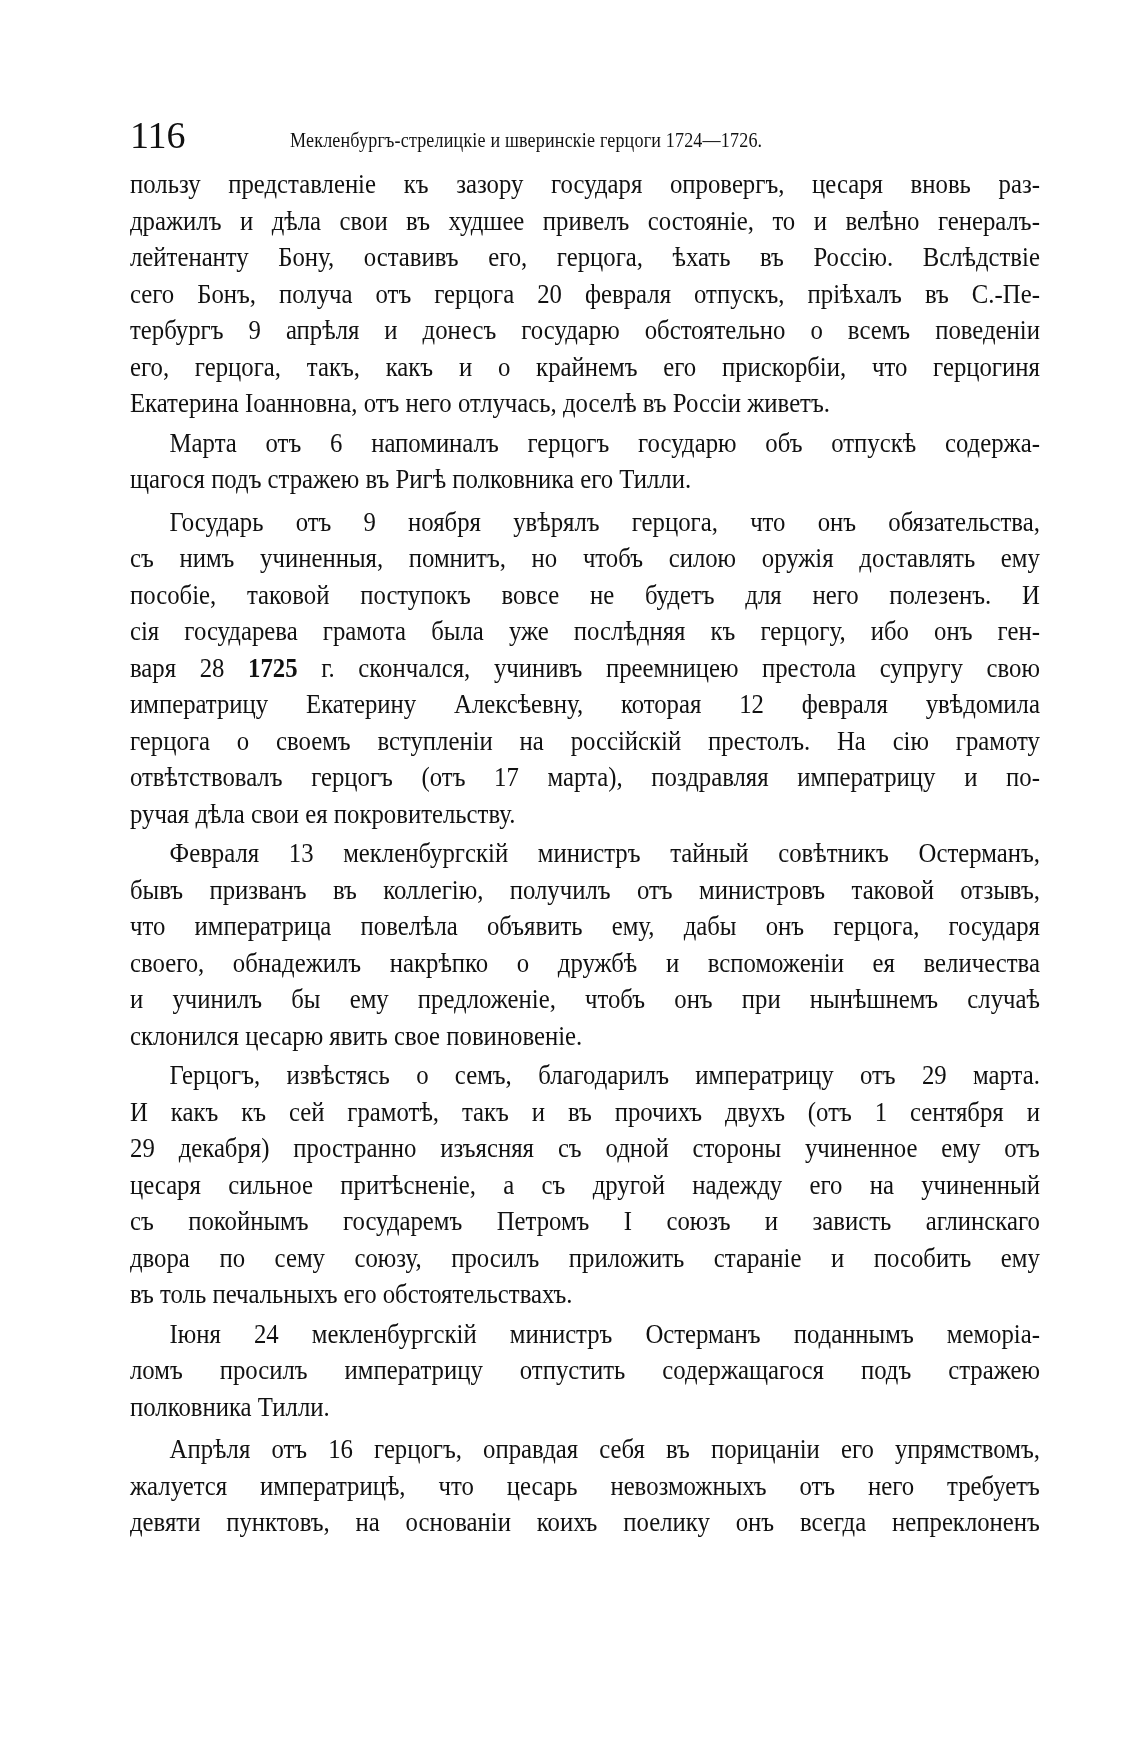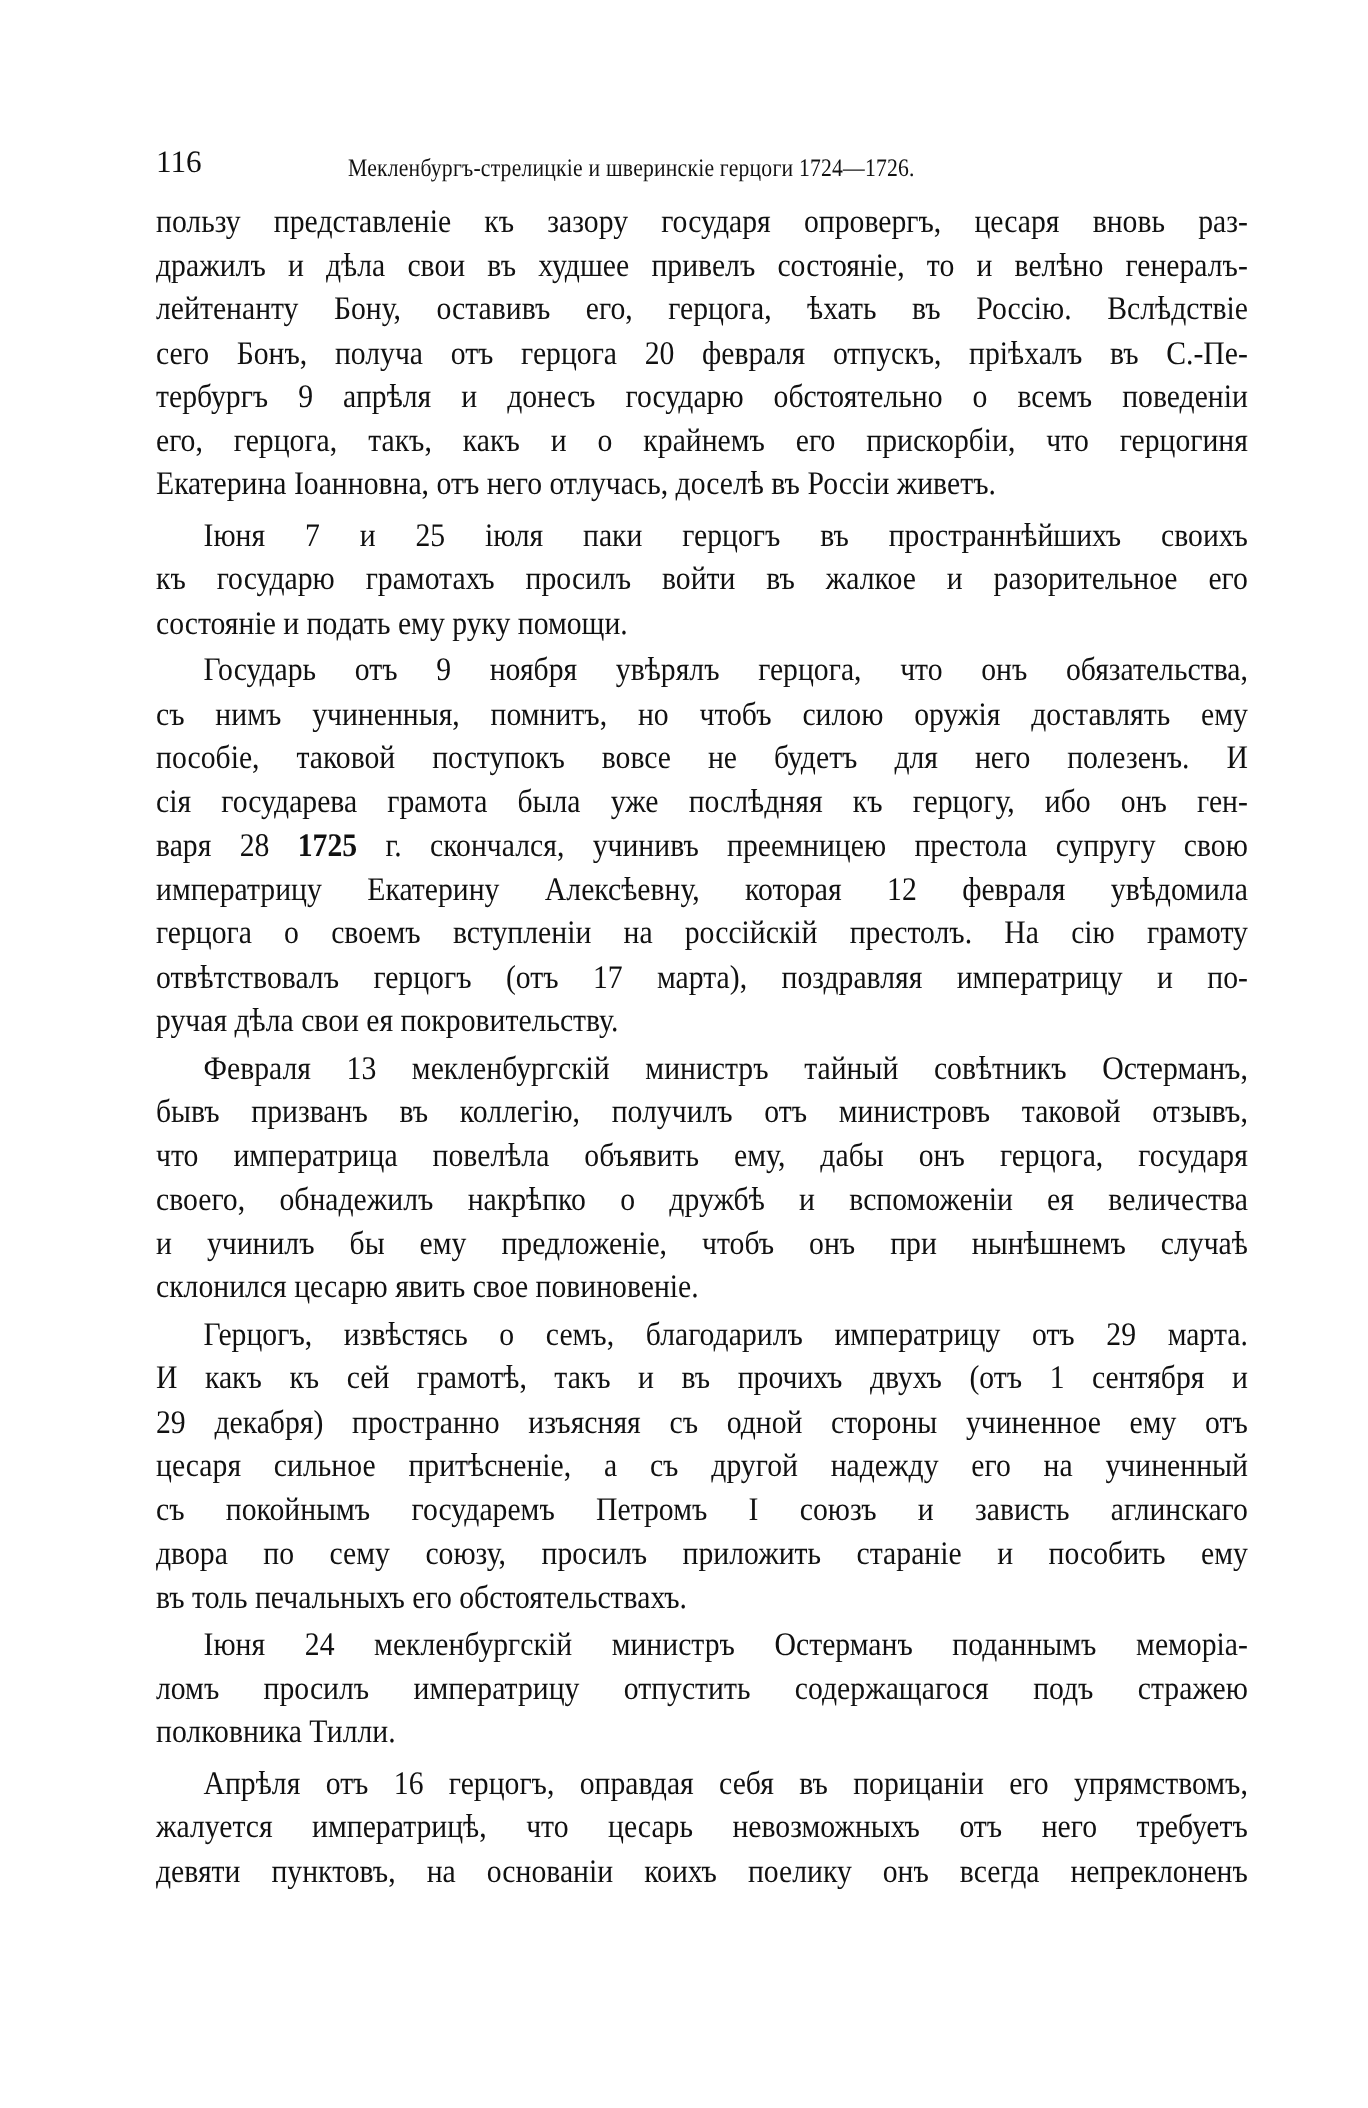--- a/index.html
+++ b/index.html
@@ -22,21 +22,21 @@
       width: 910px;
     }
     .running-head {
       position: relative;
       height: 44px;
     }
     .page-number {
       position: absolute;
       left: 0;
       top: 0;
-      font-size: 26px;
+      font-size: 38px;
       line-height: 34px;
     }
     .header-title {
       position: absolute;
       left: 160px;
       top: 10px;
       font-size: 21px;
       line-height: 24px;
       letter-spacing: 0.2px;
       transform: scaleX(0.86);
@@ -83,26 +83,25 @@
       <div>
         <span class="line">пользу представленіе къ зазору государя опровергъ, цесаря вновь раз-</span>
         <span class="line">дражилъ и дѣла свои въ худшее привелъ состояніе, то и велѣно генералъ-</span>
         <span class="line">лейтенанту Бону, оставивъ его, герцога, ѣхать въ Россію. Вслѣдствіе</span>
         <span class="line">сего Бонъ, получа отъ герцога 20 февраля отпускъ, пріѣхалъ въ С.-Пе-</span>
         <span class="line">тербургъ 9 апрѣля и донесъ государю обстоятельно о всемъ поведеніи</span>
         <span class="line">его, герцога, такъ, какъ и о крайнемъ его прискорбіи, что герцогиня</span>
         <span class="line last">Екатерина Іоанновна, отъ него отлучась, доселѣ въ Россіи живетъ.</span>
       </div>
       <div class="para-gap"></div>
+      <div>
+        <span class="line indent">Марта отъ 6 напоминалъ герцогъ государю объ отпускѣ содержа-</span>
+        <span class="line last">щагося подъ стражею въ Ригѣ полковника его Тилли.</span>
+      </div>
       <div class="para-gap"></div>
-      <div>
-        <span class="line indent">Іюня 7 и 25 іюля паки герцогъ въ пространнѣйшихъ своихъ</span>
-        <span class="line">къ государю грамотахъ просилъ войти въ жалкое и разорительное его</span>
-        <span class="line last">состояніе и подать ему руку помощи.</span>
-      </div>
       <div class="para-gap"></div>
       <div>
         <span class="line indent">Государь отъ 9 ноября увѣрялъ герцога, что онъ обязательства,</span>
         <span class="line">съ нимъ учиненныя, помнитъ, но чтобъ силою оружія доставлять ему</span>
         <span class="line">пособіе, таковой поступокъ вовсе не будетъ для него полезенъ. И</span>
         <span class="line">сія государева грамота была уже послѣдняя къ герцогу, ибо онъ ген-</span>
         <span class="line">варя 28 <span class="bold">1725</span> г. скончался, учинивъ преемницею престола супругу свою</span>
         <span class="line">императрицу Екатерину Алексѣевну, которая 12 февраля увѣдомила</span>
         <span class="line">герцога о своемъ вступленіи на россійскій престолъ. На сію грамоту</span>
         <span class="line">отвѣтствовалъ герцогъ (отъ 17 марта), поздравляя императрицу и по-</span>

